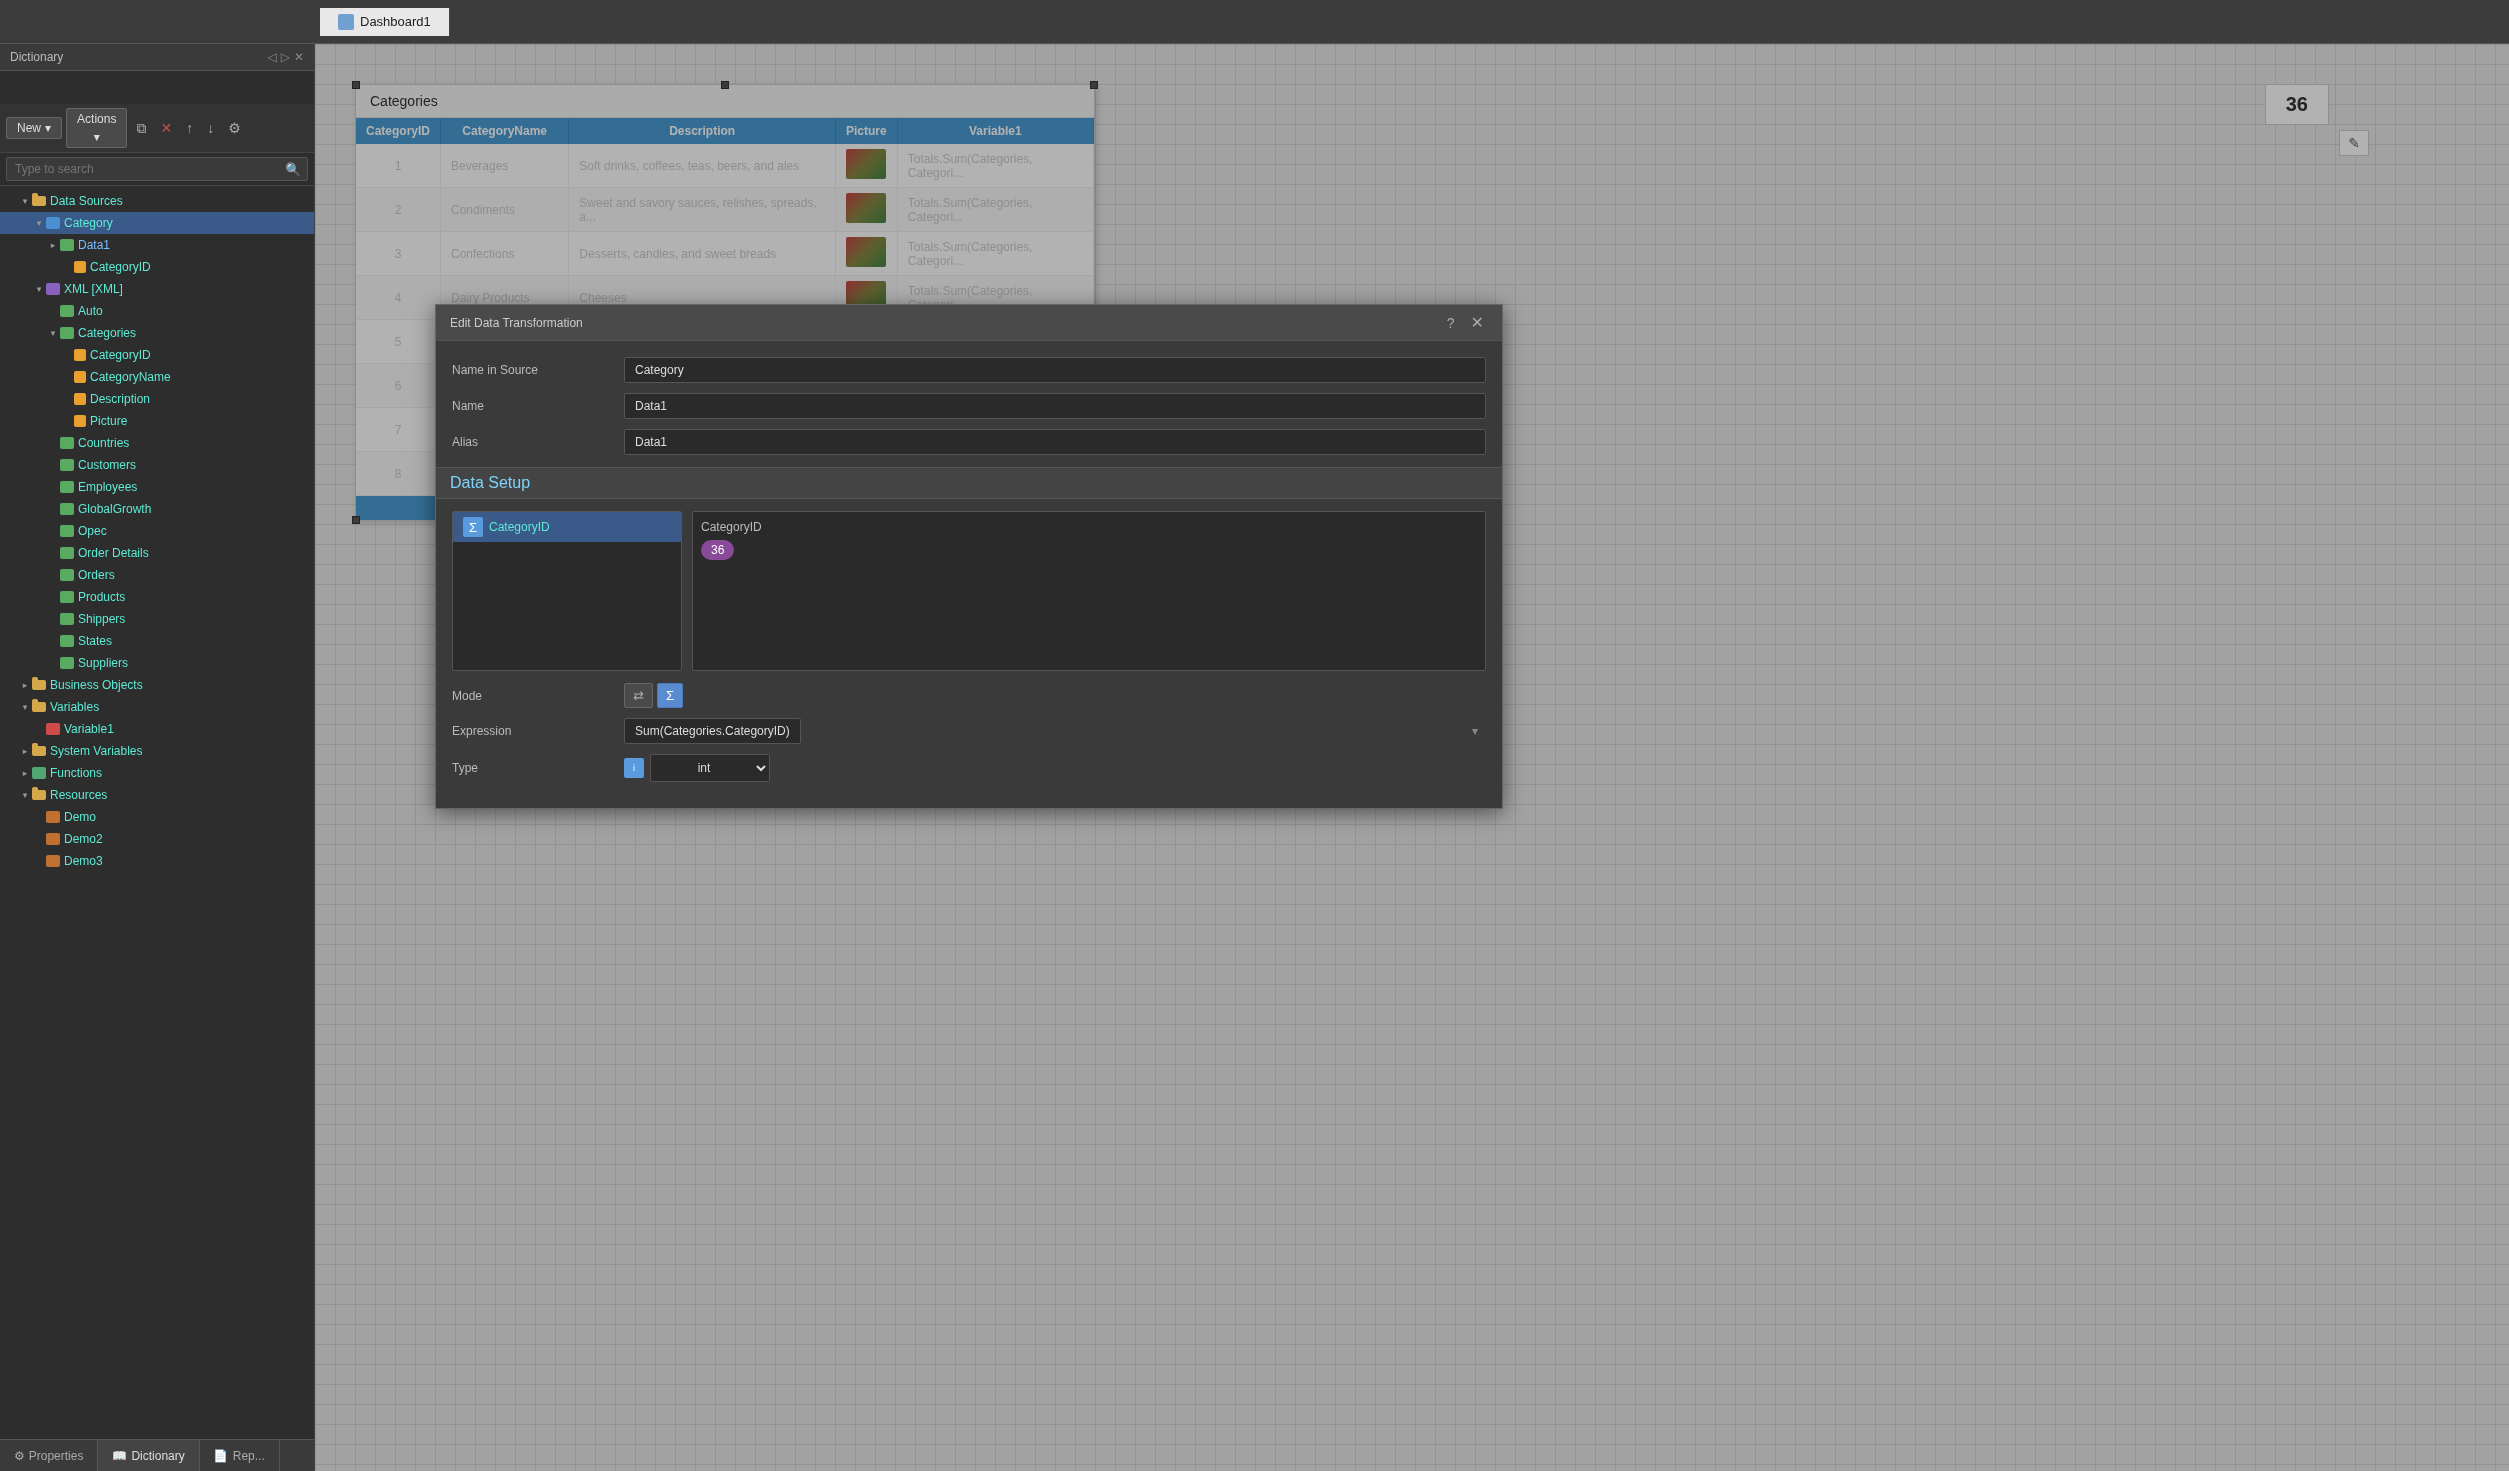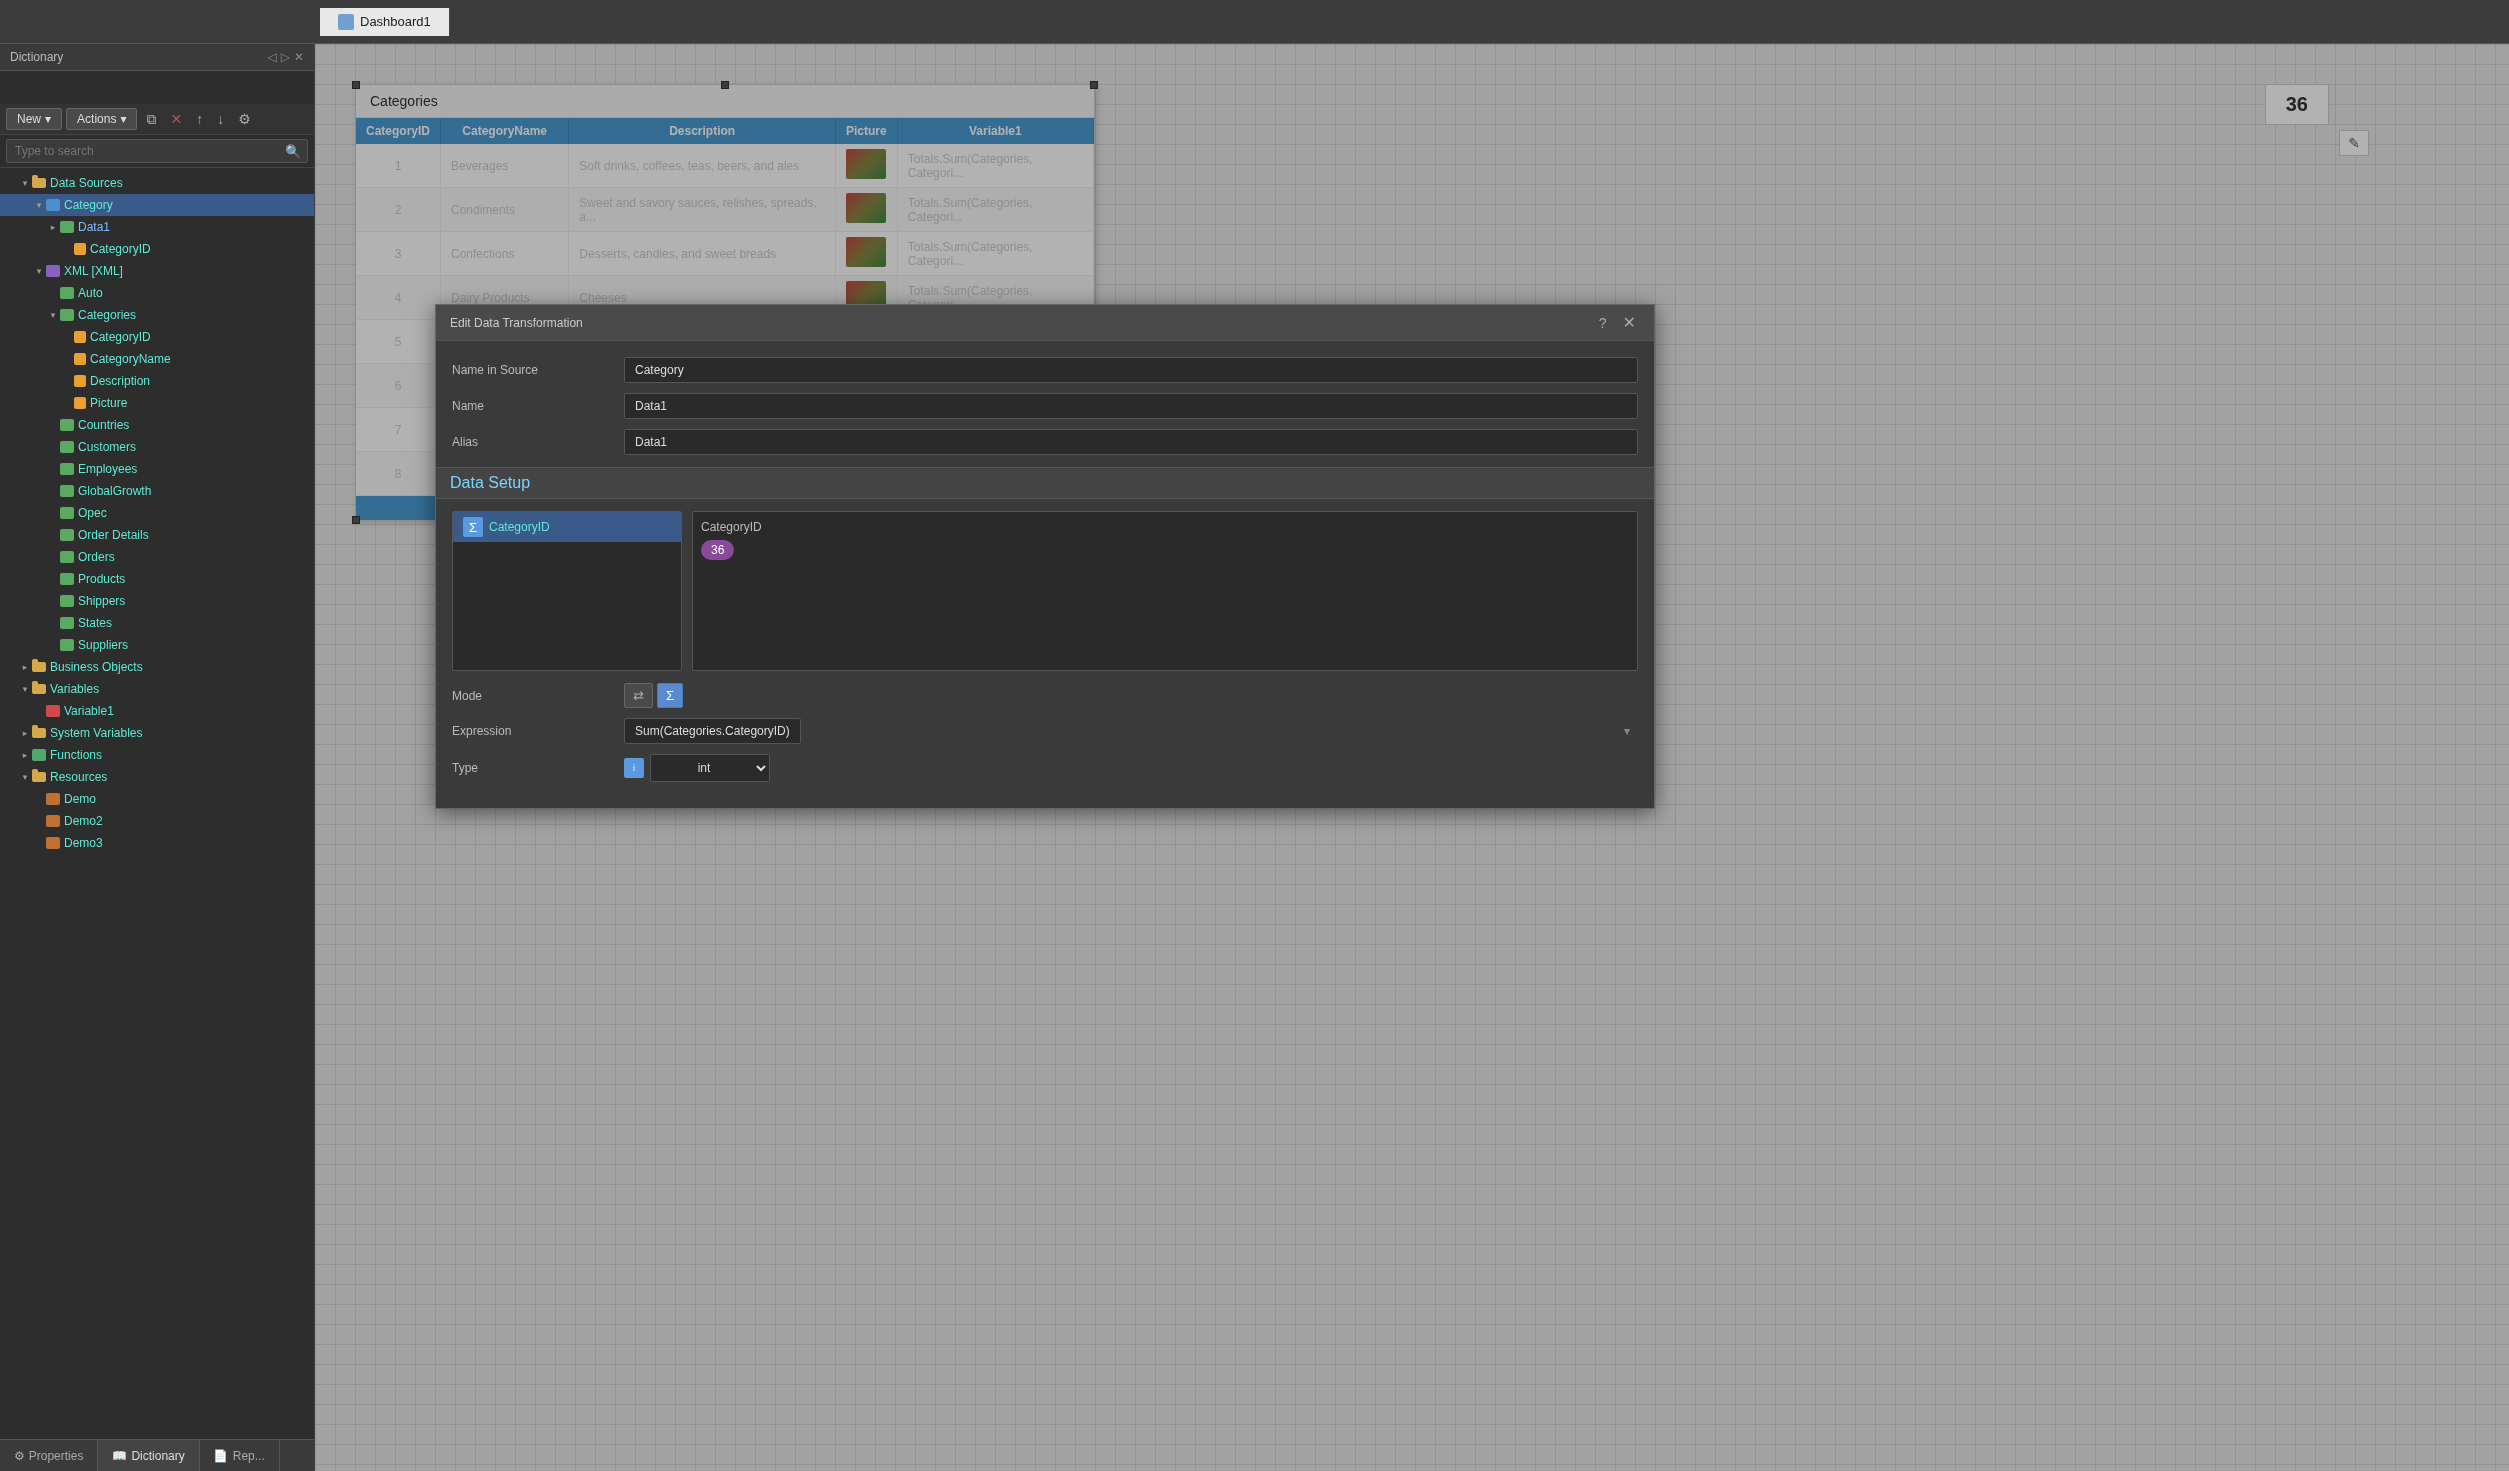--- a/index.html
+++ b/index.html
@@ -107,20 +107,21 @@
       background: #4a4a4a;
       color: #ddd;
       border: 1px solid #666;
       padding: 3px 10px;
       border-radius: 2px;
       cursor: pointer;
       font-size: 12px;
       display: flex;
       align-items: center;
       gap: 4px;
+      flex-direction: column;
     }
 
     .toolbar-icon-btn {
       background: none;
       border: none;
       color: #aaa;
       cursor: pointer;
       padding: 2px 5px;
       font-size: 14px;
     }
@@ -319,21 +320,21 @@
     .dialog-overlay {
       position: absolute;
       top: 0; left: 0; right: 0; bottom: 0;
       background: rgba(0,0,0,0.3);
     }
 
     .dialog {
       position: absolute;
       top: 260px;
       left: 120px;
-      width: 1220px;
+      width: 1068px;
       background: #3a3a3a;
       border: 1px solid #666;
       box-shadow: 0 4px 20px rgba(0,0,0,0.5);
     }
 
     .dialog-header {
       background: #4a4a4a;
       padding: 8px 14px;
       display: flex;
       align-items: center;

